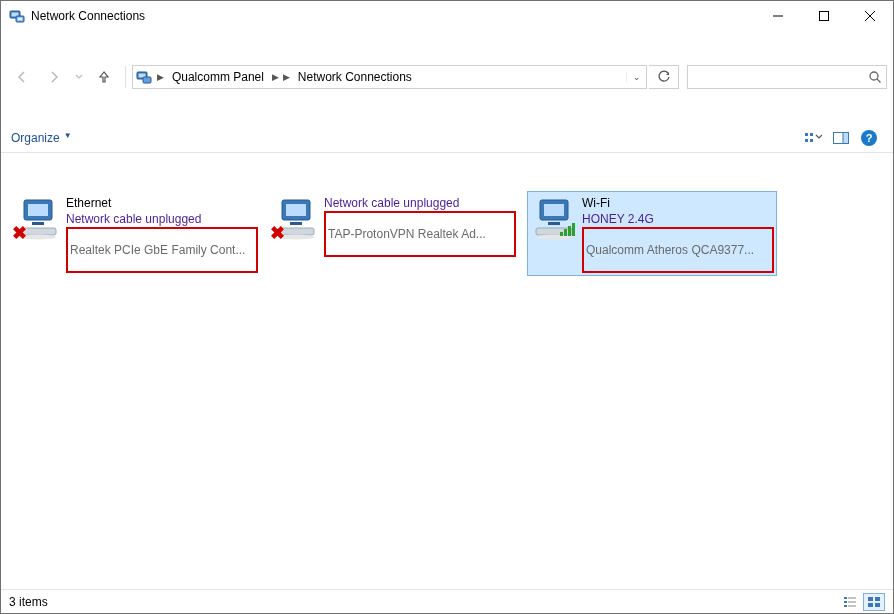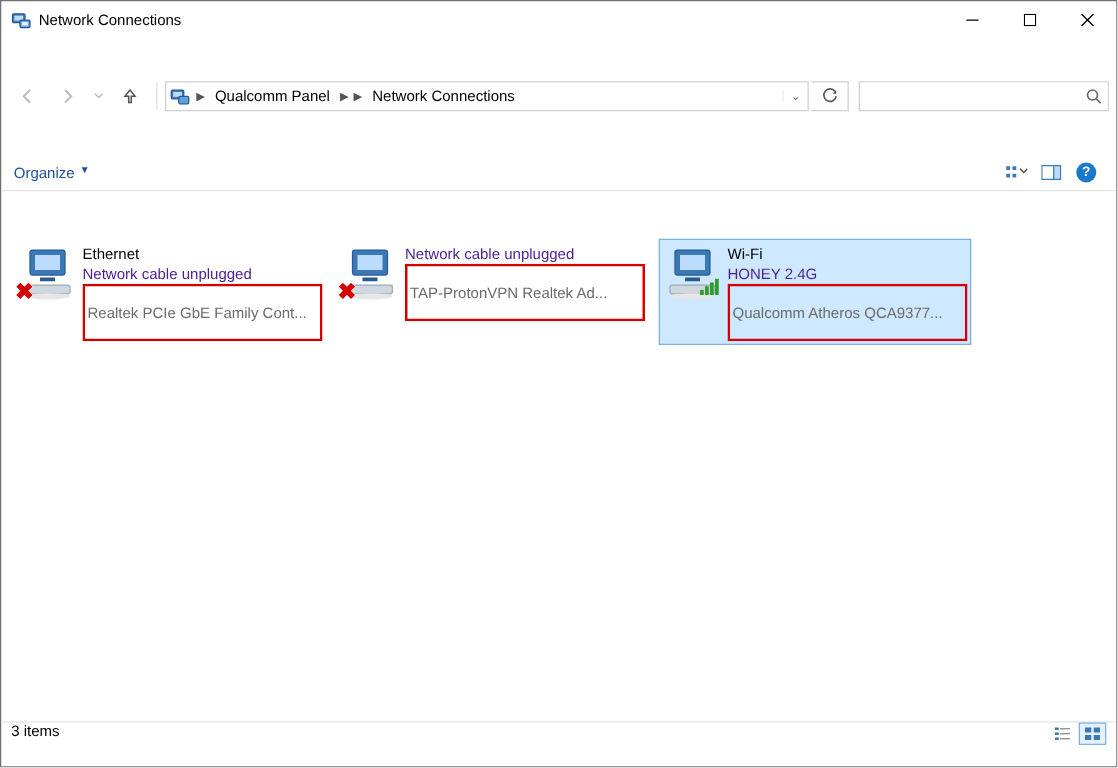--- a/index.html
+++ b/index.html
@@ -49,21 +49,21 @@
   .conn .c-text { flex:1; overflow:hidden; padding-top:1px; }
   .c-text .line { white-space:nowrap; overflow:hidden; text-overflow:ellipsis; line-height:16px; }
   .c-text .l1 { color:#000000; }
   .c-text .l2 { color:#4c1d95; }
   .c-text .l3 { color:#6b6b6b; }
   .c-text .l3box { border:2px solid #d40000; padding:13px 2px; display:block; }
 
   .x-overlay { position:absolute; left:-2px; bottom:-2px; color:#d40000; font-weight:bold; font-size:18px; text-shadow:0.5px 0 #fff, -0.5px 0 #fff;}
 
   
-  .statusbar { height:36px; border-top:1px solid #e5e5e5; display:flex; padding:0 8px; color:#000; }
+  .statusbar { height:24px; border-top:1px solid #e5e5e5; display:flex; align-items:center; padding:0 8px; color:#000; }
   .statusbar .sb-spacer { flex:1; }
   .statusbar .sb-btn { width:22px; height:18px; margin-left:2px; display:flex; align-items:center; justify-content:center; border:1px solid transparent;}
   .statusbar .sb-btn.active { border:1px solid #7eb0e0; background:#e5f1fb;}
   svg { display:block; }
 </style>
 </head>
 <body>
 
 <div class="window">
 

